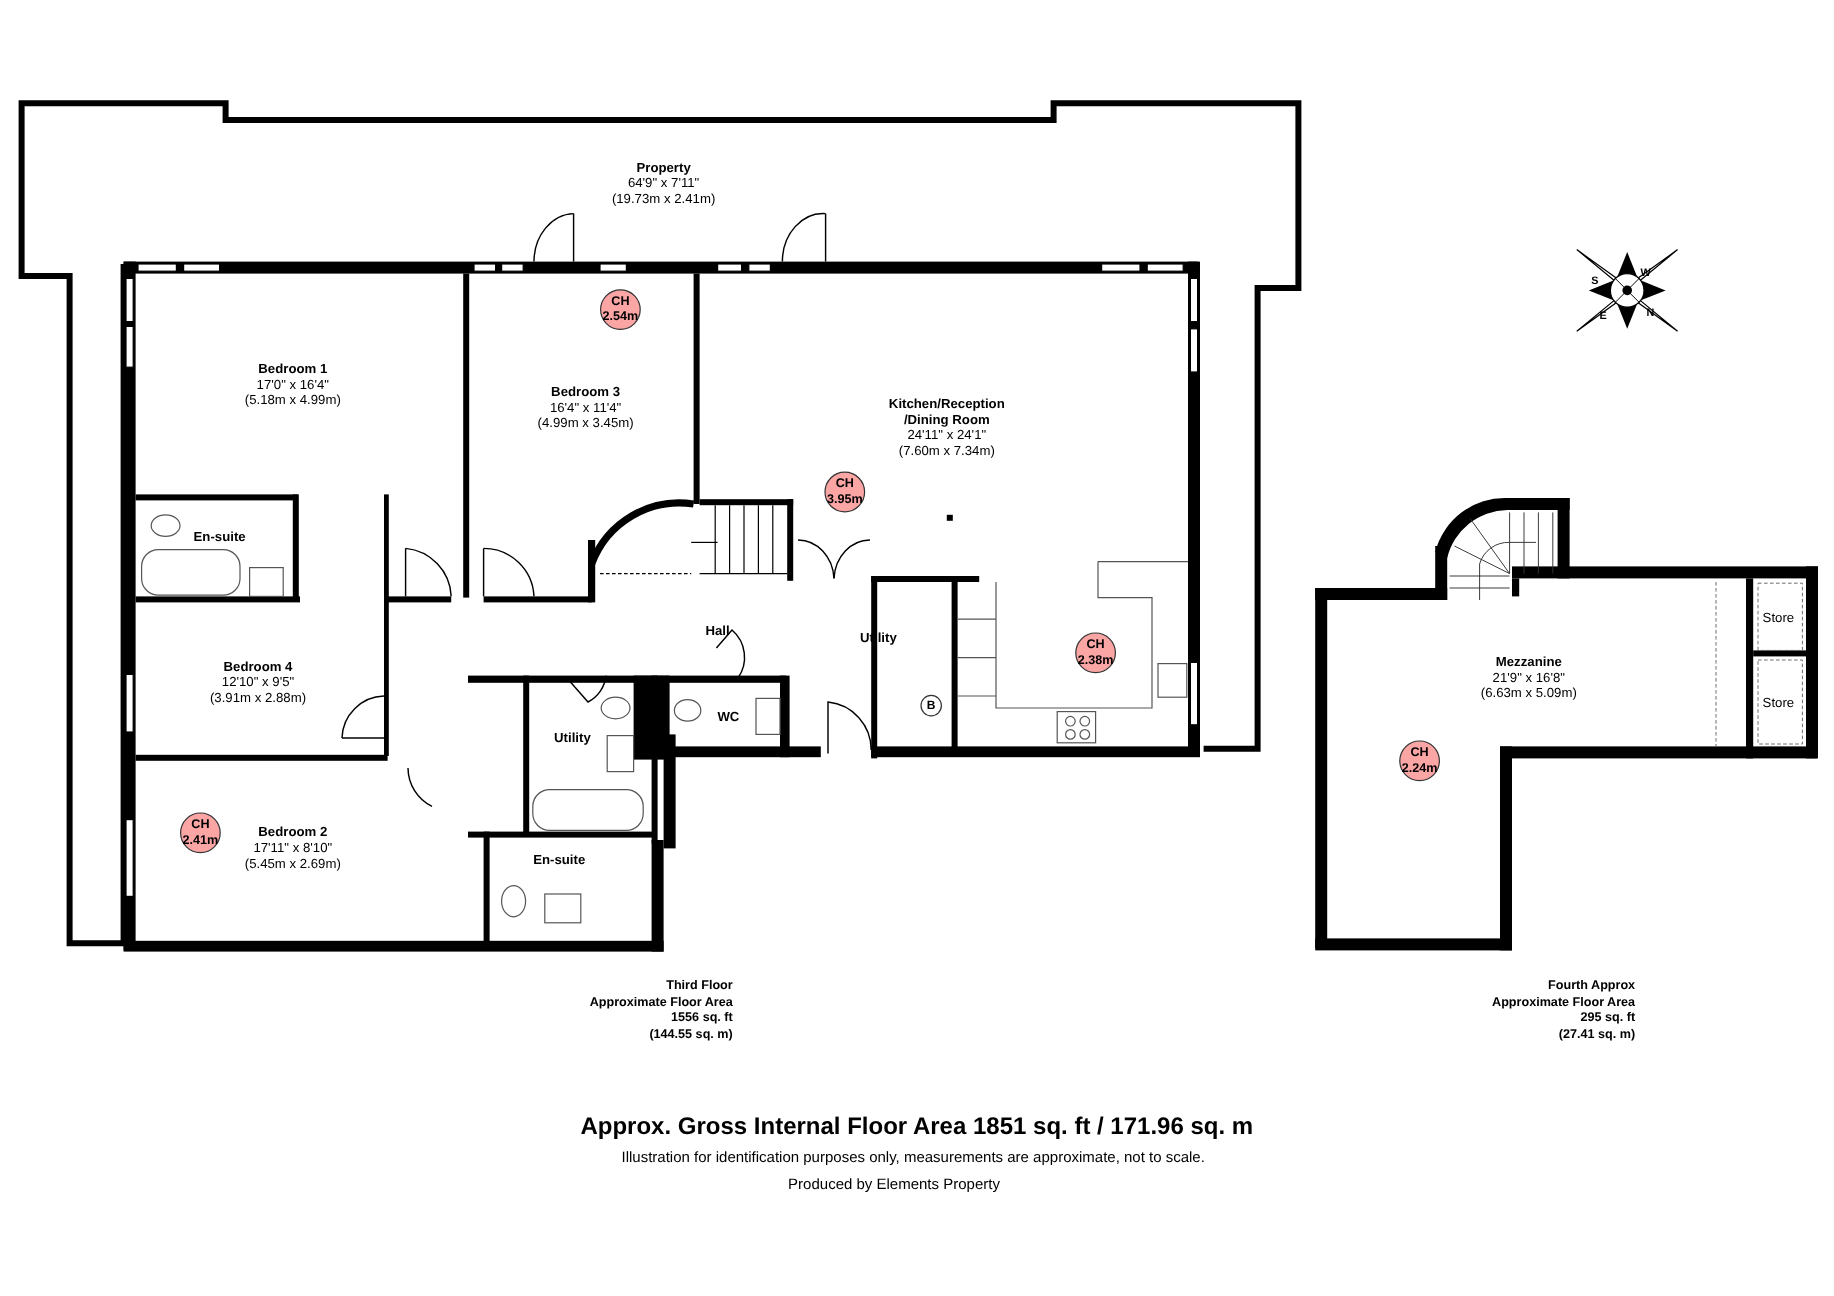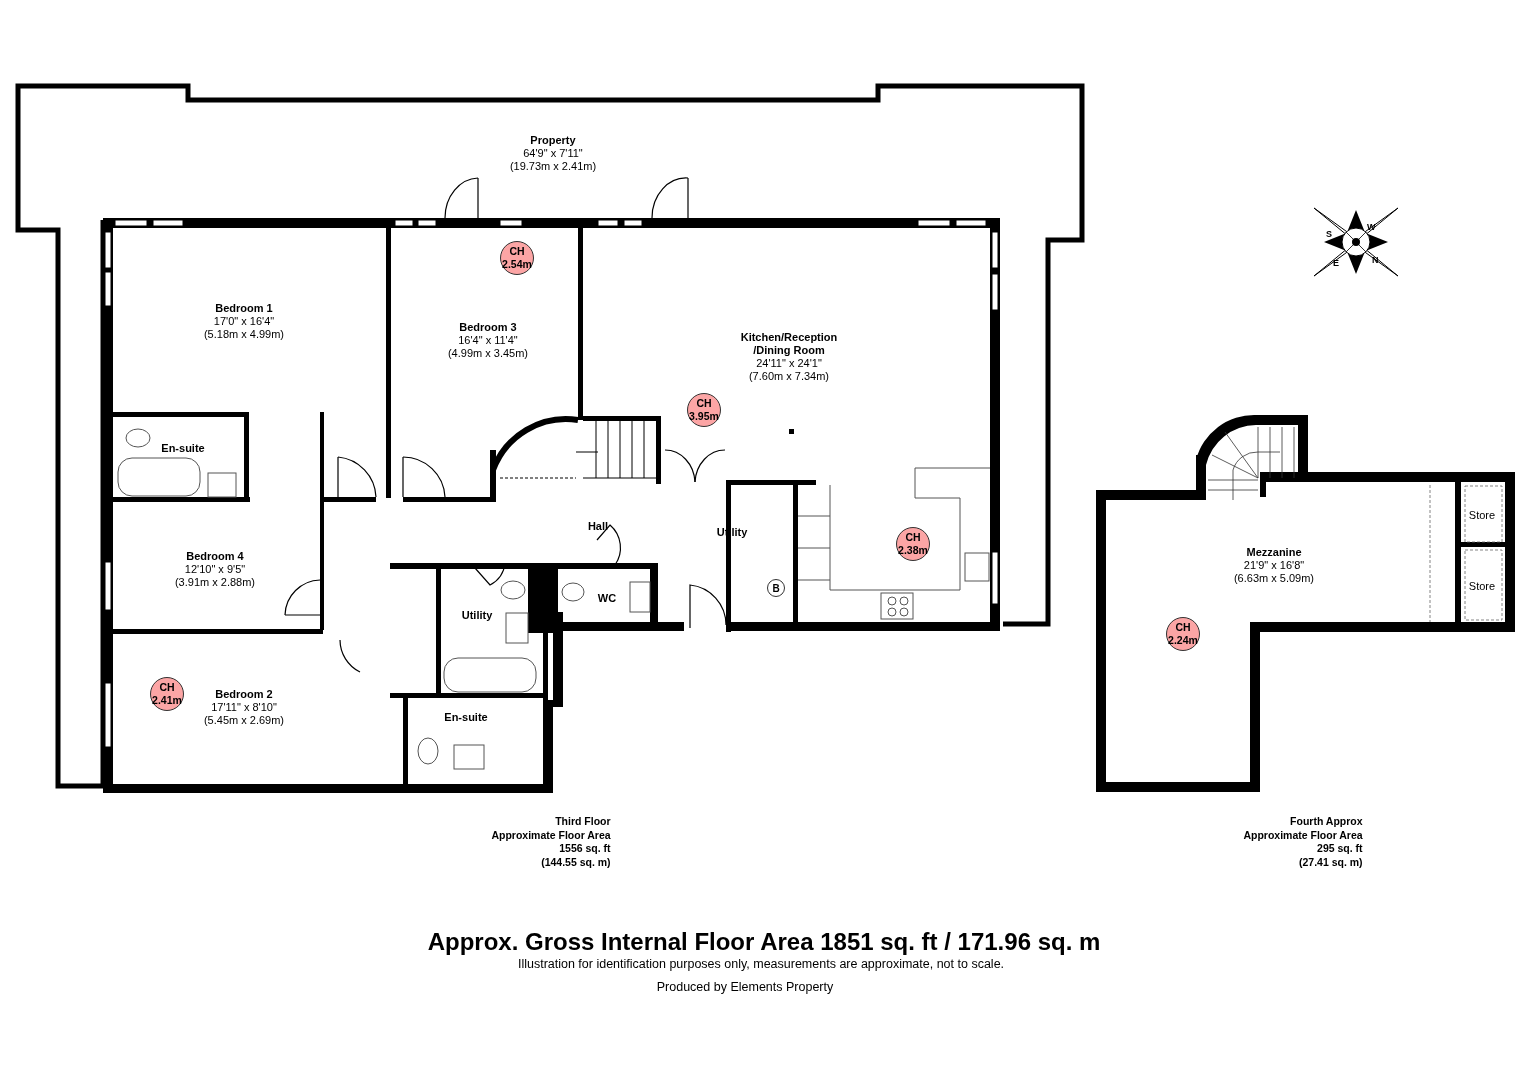--- a/index.html
+++ b/index.html
@@ -4,21 +4,21 @@
 <style>
   html, body { margin:0; padding:0; background:#ffffff; }
   body { width:1528px; height:1080px; position:relative; overflow:hidden; font-family:"Liberation Sans", sans-serif; color:#000; }
   svg.plan { position:absolute; left:0; top:0; }
   .lbl { position:absolute; text-align:center; line-height:1.18; font-size:11px; transform:translateX(-50%); white-space:nowrap; }
   .lbl .n { font-weight:bold; display:block; }
   .lbl .d { display:block; }
   .ch { position:absolute; width:34px; height:34px; border:1px solid #333; border-radius:50%; background:#fca5a5; font-size:10.5px; font-weight:bold; text-align:center; line-height:13px; box-sizing:border-box; padding-top:3px; }
   .boiler { position:absolute; width:18px; height:18px; border:1px solid #333; border-radius:50%; font-size:10px; font-weight:bold; text-align:center; line-height:17px; box-sizing:border-box; background:#fff; }
   .floor-area { position:absolute; text-align:right; font-size:10.5px; font-weight:bold; line-height:13.5px; transform:translateX(-50%); white-space:nowrap; }
-  .gross { position:absolute; left:764px; top:928px; transform:translateX(-50%); font-size:24px; font-weight:bold; white-space:nowrap; }
+  .gross { position:absolute; left:764px; top:928px; transform:translateX(-50%); font-size:20px; font-weight:bold; white-space:nowrap; }
   .disclaimer { position:absolute; left:761px; top:957px; transform:translateX(-50%); font-size:12.5px; white-space:nowrap; }
   .producer { position:absolute; left:745px; top:980px; transform:translateX(-50%); font-size:12.5px; white-space:nowrap; }
   .compass-letter { position:absolute; font-size:9px; font-weight:bold; }
 </style>
 </head>
 <body>
 
 <svg class="plan" width="1528" height="1080" viewBox="0 0 1528 1080">
 
   <g fill="none" stroke="#000" stroke-width="5">

